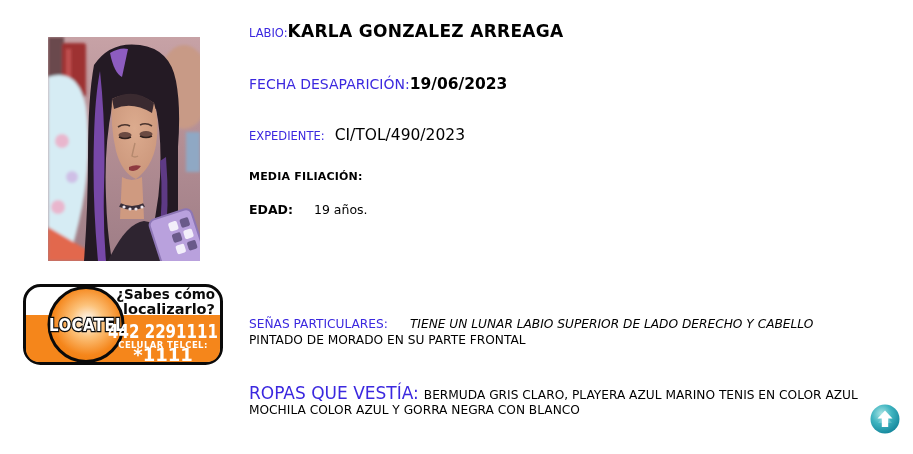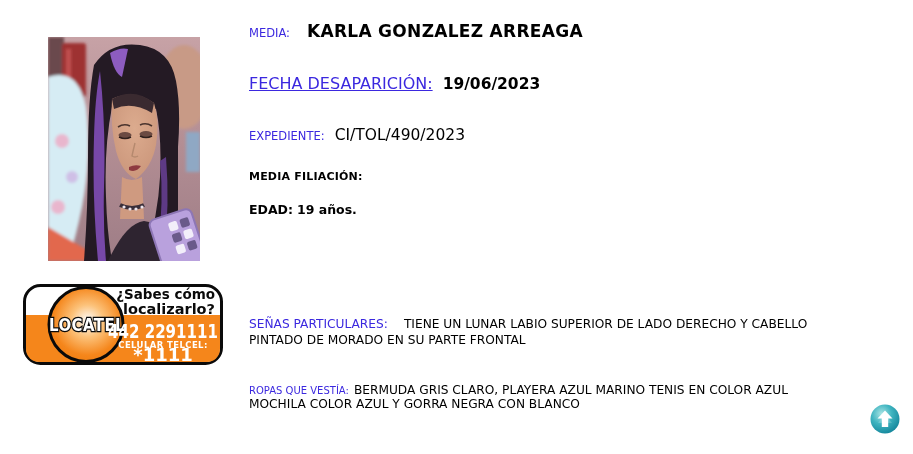--- a/index.html
+++ b/index.html
@@ -13,40 +13,40 @@
   .photo svg { display:block; }
 
   
   .locatel { position:absolute; left:23px; top:284px; width:200px; height:81px; }
 
   
   .field { position:absolute; left:249px; white-space:nowrap; }
   .lbl-purple { color:#3B28DF; }
   .f-nombre { top:21px; }
   .f-nombre .lbl { font-size:11.5px; }
-  .f-nombre .val { font-size:17px; font-weight:bold; margin-left:17px; letter-spacing:.3px; }
+  .f-nombre .val { font-size:17px; font-weight:bold; letter-spacing:.3px; }
   .f-fecha { top:74px; }
-  .f-fecha .lbl { font-size:16px;text-decoration:underline; }
-  .f-fecha .val { font-size:15.5px; font-weight:bold; margin-left:10px; }
+  .f-fecha .lbl { font-size:14px; }
+  .f-fecha .val { font-size:15.5px; font-weight:bold; margin-left:0; }
   .f-exped { top:125px; }
   .f-exped .lbl { font-size:11.5px; }
   .f-exped .val { font-size:15.5px; font-weight:normal; margin-left:10px; }
   .f-media { top:170px; font-size:11px; font-weight:bold; letter-spacing:.2px; }
   .f-edad  { top:202px; font-size:12.5px; }
   .f-estatura { top:233px; font-size:12.5px; }
   .lbl-bold { font-weight:bold; }
-  .val-plain { margin-left:4px;font-weight:bold; }
+  .val-plain { margin-left:21px; }
 
   .f-senas { top:317px; width:600px; white-space:normal; font-size:12.2px; line-height:15.5px; }
   .f-senas .lbl { font-size:12.2px; }
-  .f-senas .t1 { margin-left:16px; }
+  .f-senas .t1 { margin-left:22px;font-style:italic; }
   .f-senas .t2 { display:block; }
 
   .f-ropas { top:383px; width:620px; white-space:normal; font-size:12.2px; }
-  .f-ropas .lbl { font-size:10px; }
+  .f-ropas .lbl { font-size:17px; }
   .f-ropas .t1 { margin-left:5px; }
   .f-ropas .t2 { display:block; }
 
   
   .scroll-top { position:absolute; left:869px; top:403px; width:32px; height:32px;
                 border:none; background:transparent; cursor:pointer; padding:0; }
   .scroll-top svg { display:block; }
 </style>
 </head>
 <body>
@@ -140,21 +140,21 @@
       <text x="192" y="15" text-anchor="end" font-family="DejaVu Sans, sans-serif" font-size="13.5" font-weight="bold" fill="#0a0a0a">¿Sabes cómo</text>
       <text x="192" y="29.5" text-anchor="end" font-family="DejaVu Sans, sans-serif" font-size="14.5" font-weight="bold" fill="#0a0a0a">localizarlo?</text>
       <text x="26" y="47" font-family="DejaVu Sans, sans-serif" font-size="17.5" font-weight="bold" fill="#ffffff" stroke="#0a0a0a" stroke-width="2.6" paint-order="stroke" letter-spacing="0.5" textLength="76" lengthAdjust="spacingAndGlyphs">LOCATEL</text>
       <text x="140" y="53.5" text-anchor="middle" font-family="DejaVu Sans, sans-serif" font-size="19" font-weight="bold" fill="#ffffff" textLength="110" lengthAdjust="spacingAndGlyphs">442 2291111</text>
       <text x="140" y="63.5" text-anchor="middle" font-family="DejaVu Sans, sans-serif" font-size="8.5" font-weight="bold" fill="#ffffff" letter-spacing="0.4">CELULAR TELCEL:</text>
       <text x="140" y="76.5" text-anchor="middle" font-family="DejaVu Sans, sans-serif" font-size="18" font-weight="bold" fill="#ffffff">*1111</text>
     </svg>
   </div>
 
   <div class="field f-nombre">
-    <span class="lbl lbl-purple">MEDIA:</span><span class="val">KARLA GONZALEZ ARREAGA</span>
+    <span class="lbl lbl-purple">LABIO:</span><span class="val">KARLA GONZALEZ ARREAGA</span>
   </div>
 
   <div class="field f-fecha">
     <span class="lbl lbl-purple">FECHA DESAPARICIÓN:</span><span class="val">19/06/2023</span>
   </div>
 
   <div class="field f-exped">
     <span class="lbl lbl-purple">EXPEDIENTE:</span><span class="val">CI/TOL/490/2023</span>
   </div>
 

